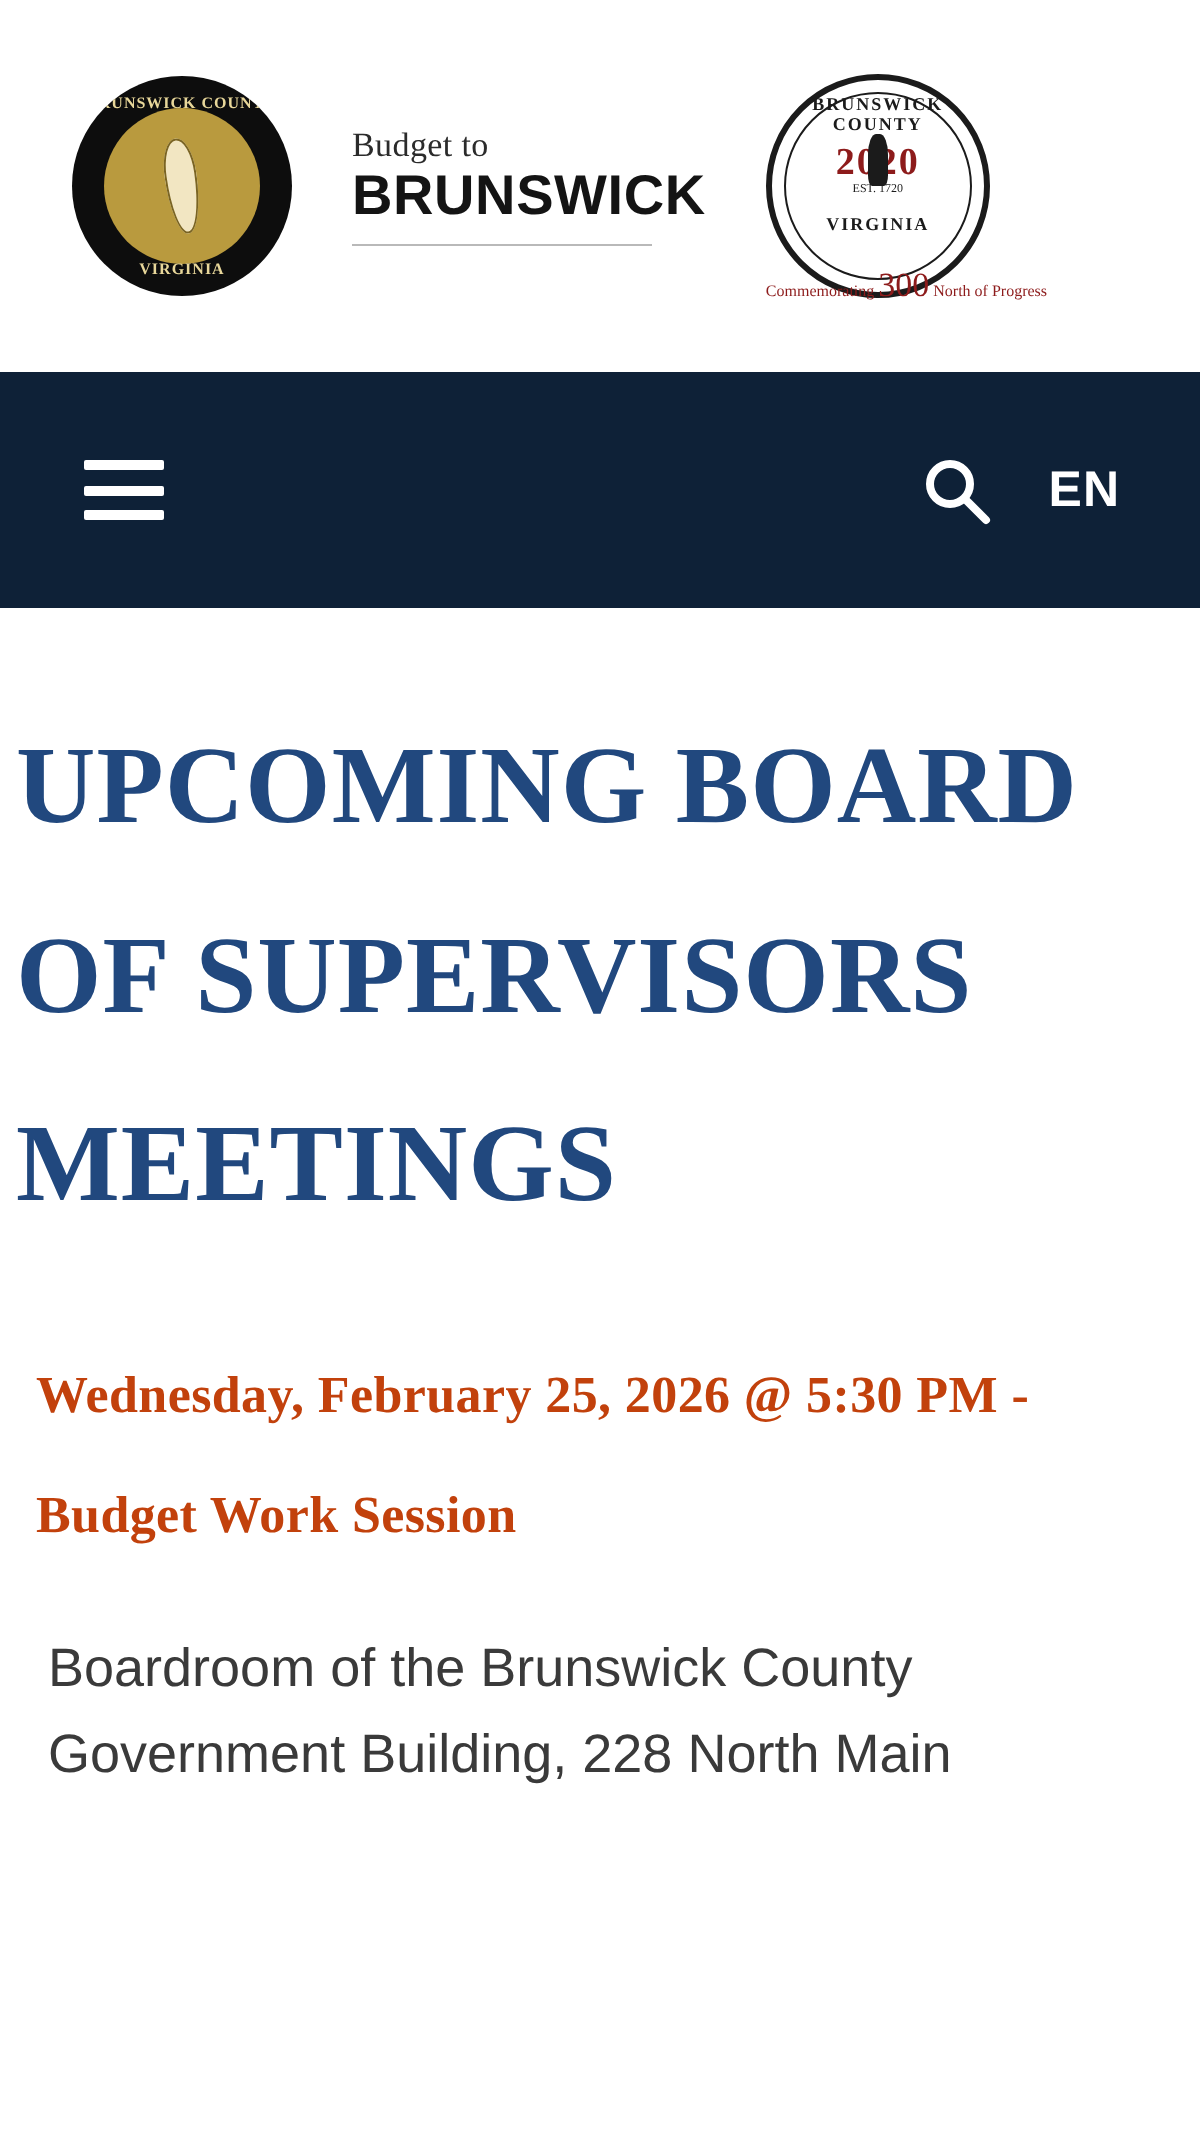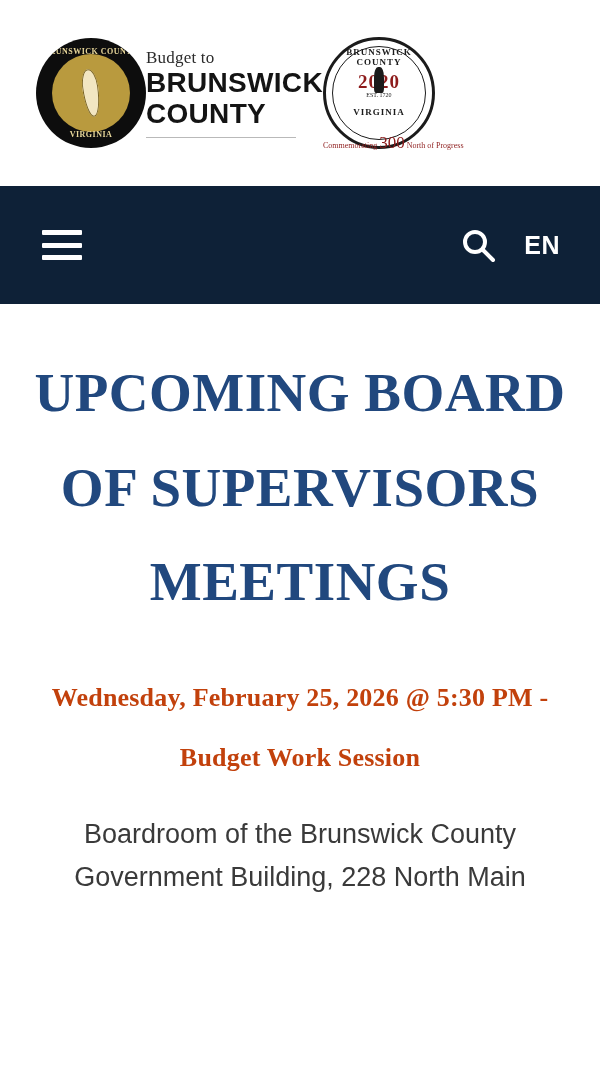--- a/index.html
+++ b/index.html
@@ -13,21 +13,21 @@
 
   
   .logo-band {
     width: 600px;
     height: 186px;
     background: #ffffff;
     display: flex;
     align-items: center;
     padding-left: 36px;
   }
-  .logo-row { display: flex; align-items: center; gap: 0; }
+  .logo-row { display: flex; align-items: center; gap: 30px; }
 
   
   .seal {
     width: 110px;
     height: 110px;
     border-radius: 50%;
     background: #0d0d0d;
     position: relative;
     flex: 0 0 auto;
     display: flex;
@@ -190,21 +190,21 @@
     font-weight: bold;
     letter-spacing: 0.5px;
     cursor: pointer;
     font-family: "Liberation Sans", sans-serif;
   }
 
   
   .content {
     width: 600px;
     padding: 42px 8px 0 8px;
-    text-align: center;
+    text-align: left;
   }
   .page-title {
     font-family: "Liberation Serif", serif;
     font-weight: bold;
     font-size: 55px;
     line-height: 1.72;
     color: #21487e;
     letter-spacing: 0.5px;
   }
   .meeting-heading {
@@ -236,21 +236,20 @@
       <div class="seal-text-top">BRUNSWICK COUNTY</div>
       <div class="seal-inner">
         <div class="seal-leaf"></div>
       </div>
       <div class="seal-text-bottom">VIRGINIA</div>
     </div>
 
     <div class="welcome-block">
       <div class="welcome-small">Budget to</div>
       <div class="welcome-big">BRUNSWICK</div>
-      <div class="welcome-big">COUNTY</div>
       <div class="welcome-rule"></div>
     </div>
 
     <div class="seal2">
       <div class="seal2-circle"></div>
       <div class="seal2-top">BRUNSWICK COUNTY</div>
       <div class="seal2-year">2020</div>
       <div class="seal2-fig"></div>
       <div class="seal2-est">EST. 1720</div>
       <div class="seal2-bottom">VIRGINIA</div>

